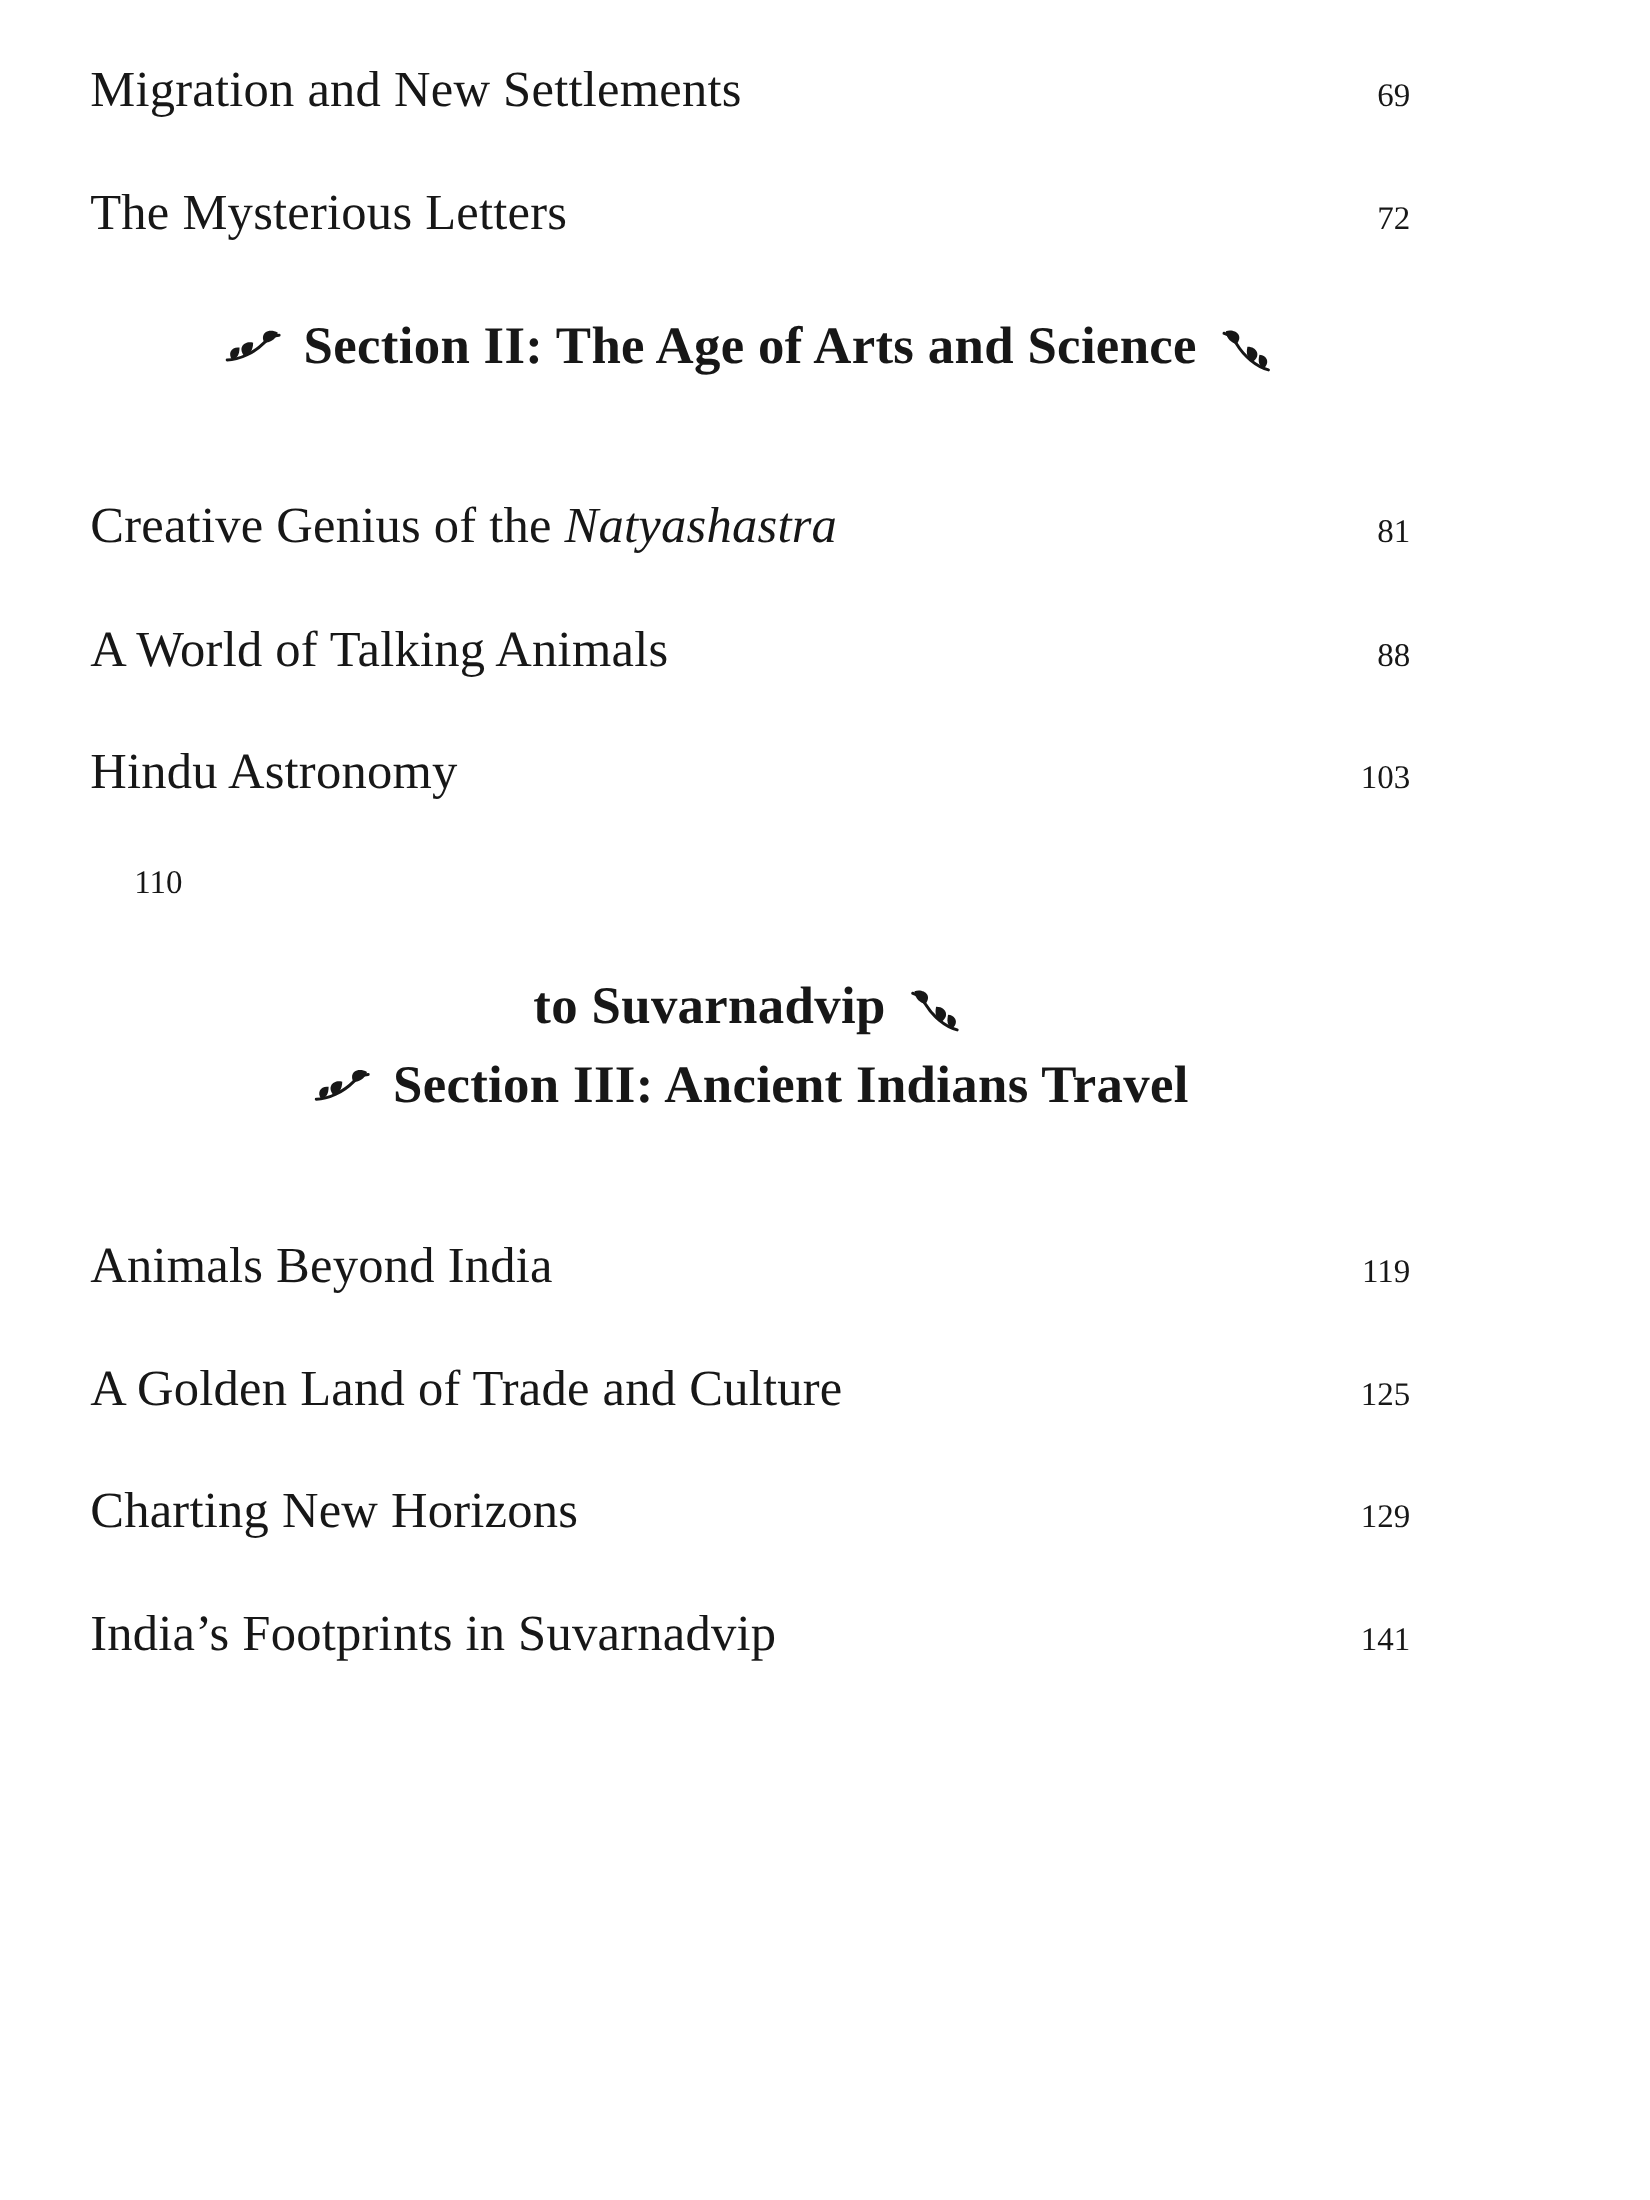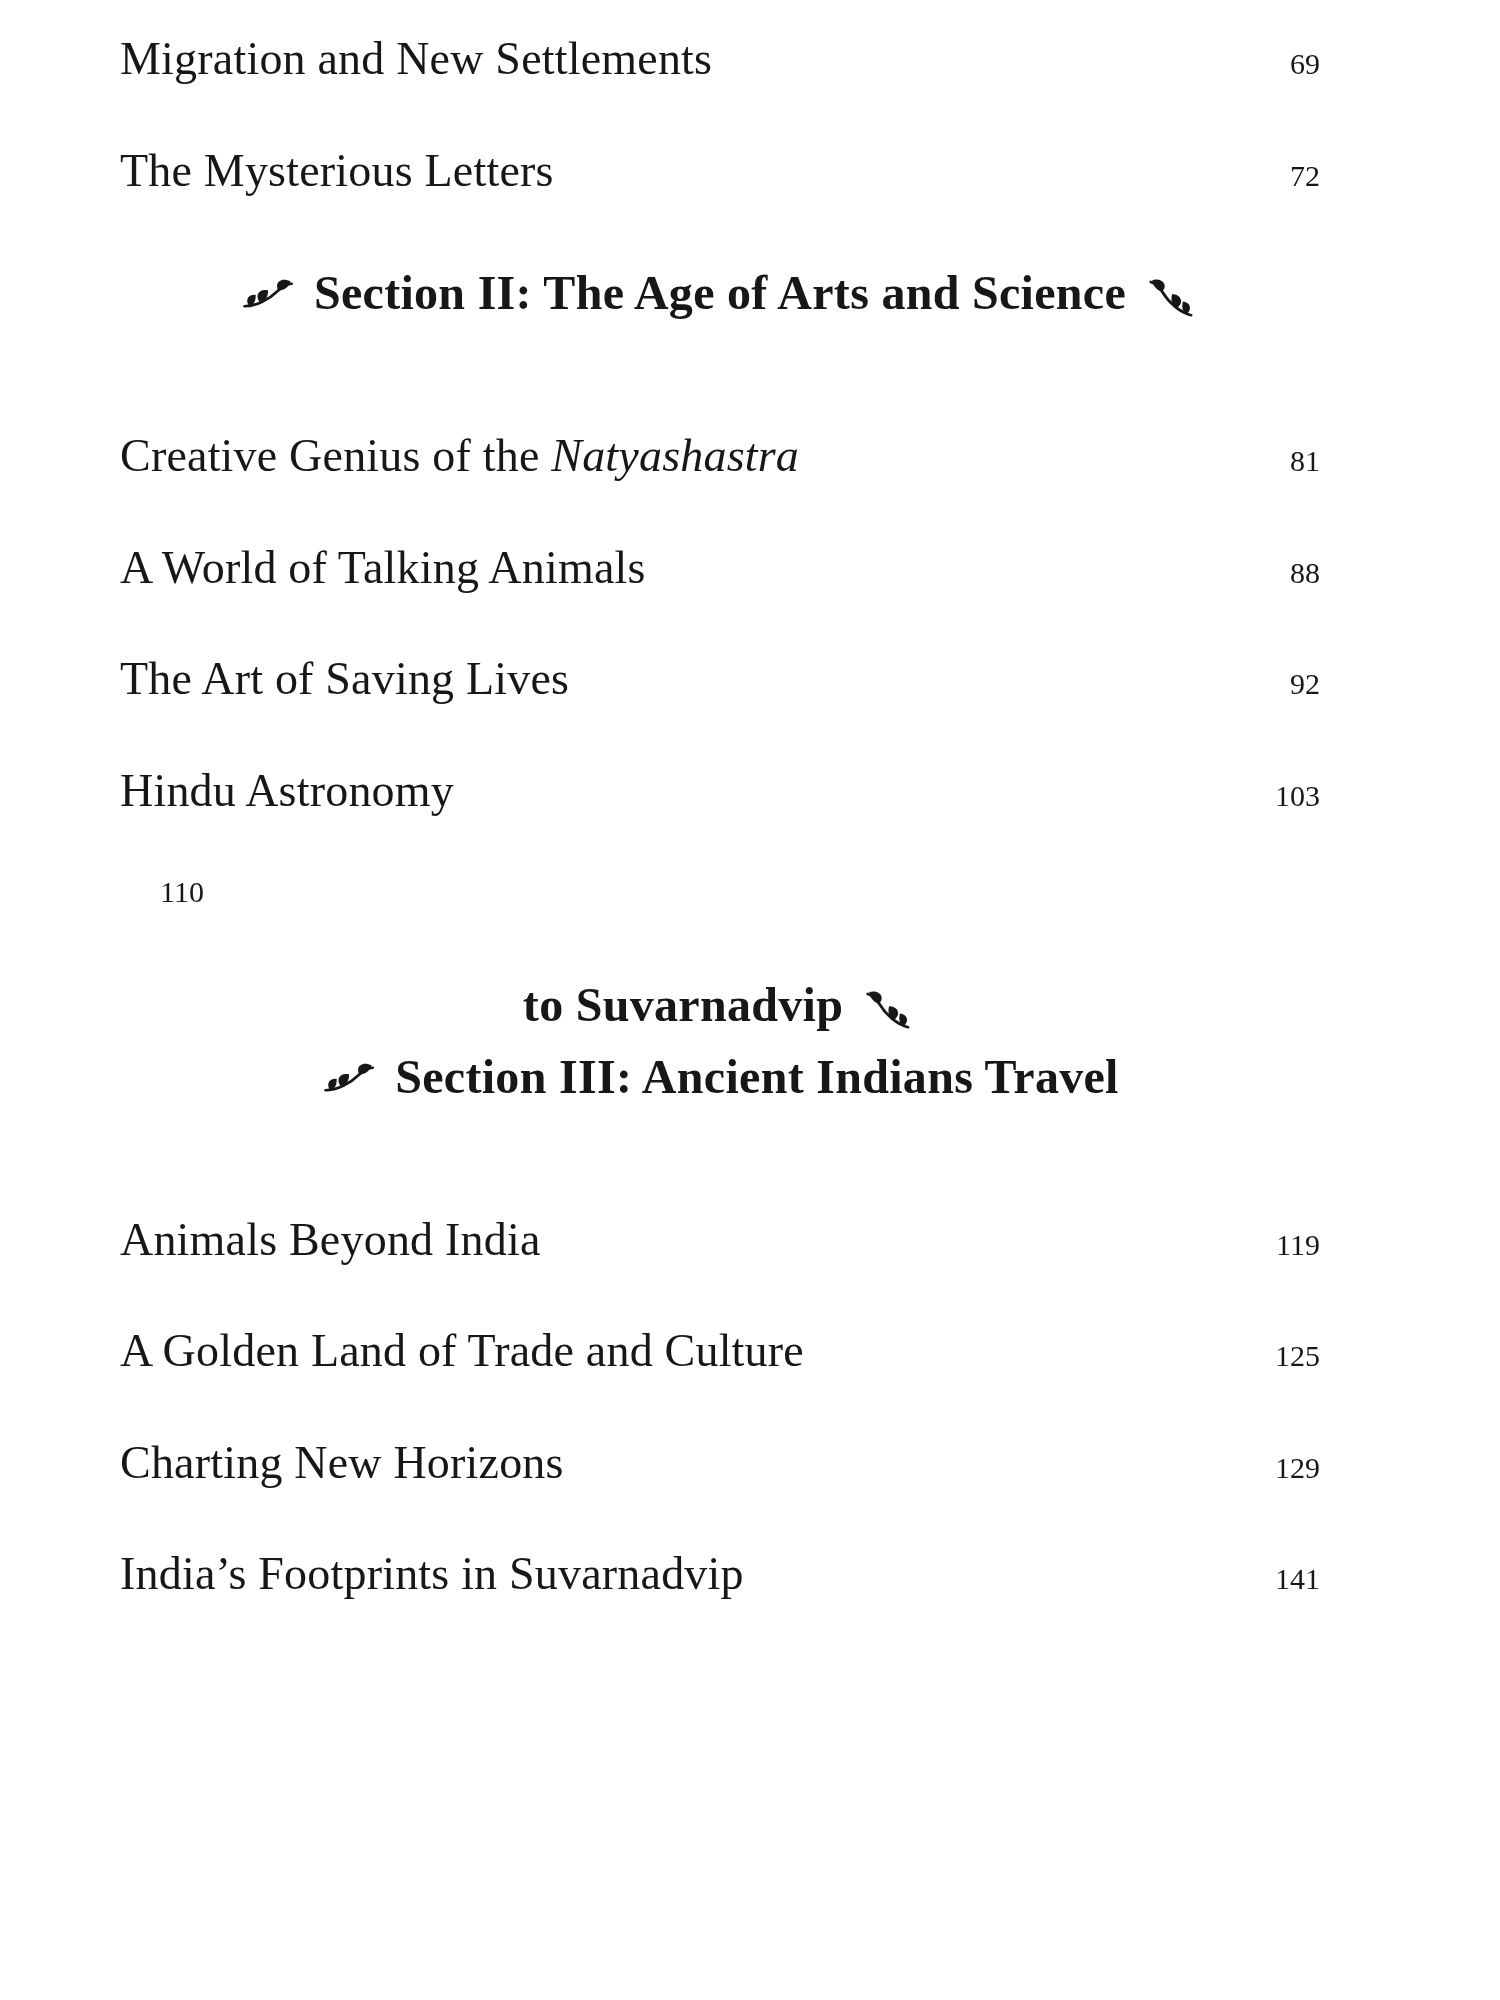--- a/index.html
+++ b/index.html
@@ -9,22 +9,22 @@
   }
   body {
     width: 1500px;
     height: 2000px;
     overflow: hidden;
     color: #171717;
     font-family: "Liberation Serif", "DejaVu Serif", serif;
   }
   .page {
     width: 1200px;
-    margin-left: 120px;
-    padding-top: 30px;
+    margin-left: 82px;
+    padding-top: 52px;
   }
   .entry {
     display: flex;
     justify-content: space-between;
     align-items: baseline;
     font-size: 46px;
     line-height: 1.25;
     margin-bottom: 54px;
   }
   .entry .title {
@@ -103,24 +103,20 @@
 
   <div class="entry">
     <span class="title"><span>Creative Genius of the </span><em>Natyashastra</em></span>
     <span class="pagenum">81</span>
   </div>
   <div class="entry">
     <span class="title">A World of Talking Animals</span>
     <span class="pagenum">88</span>
   </div>
   <div class="entry">
-    <span class="title">The Art of Saving Lives</span>
-    <span class="pagenum">92</span>
-  </div>
-  <div class="entry">
     <span class="title">Hindu Astronomy</span>
     <span class="pagenum">103</span>
   </div>
   <div class="entry">
     <span class="pagenum">110</span>
   </div>
 
   <h2 class="section-heading">
     <span class="line"><span>to Suvarnadvip</span><span class="orn-wrap orn-right"><svg viewBox="0 0 48 28" aria-hidden="true">
       <path d="M4 24 C 14 24, 26 18, 34 10 C 38 6, 42 4, 46 4" fill="none" stroke="currentColor" stroke-width="2.4" stroke-linecap="round"></path>

